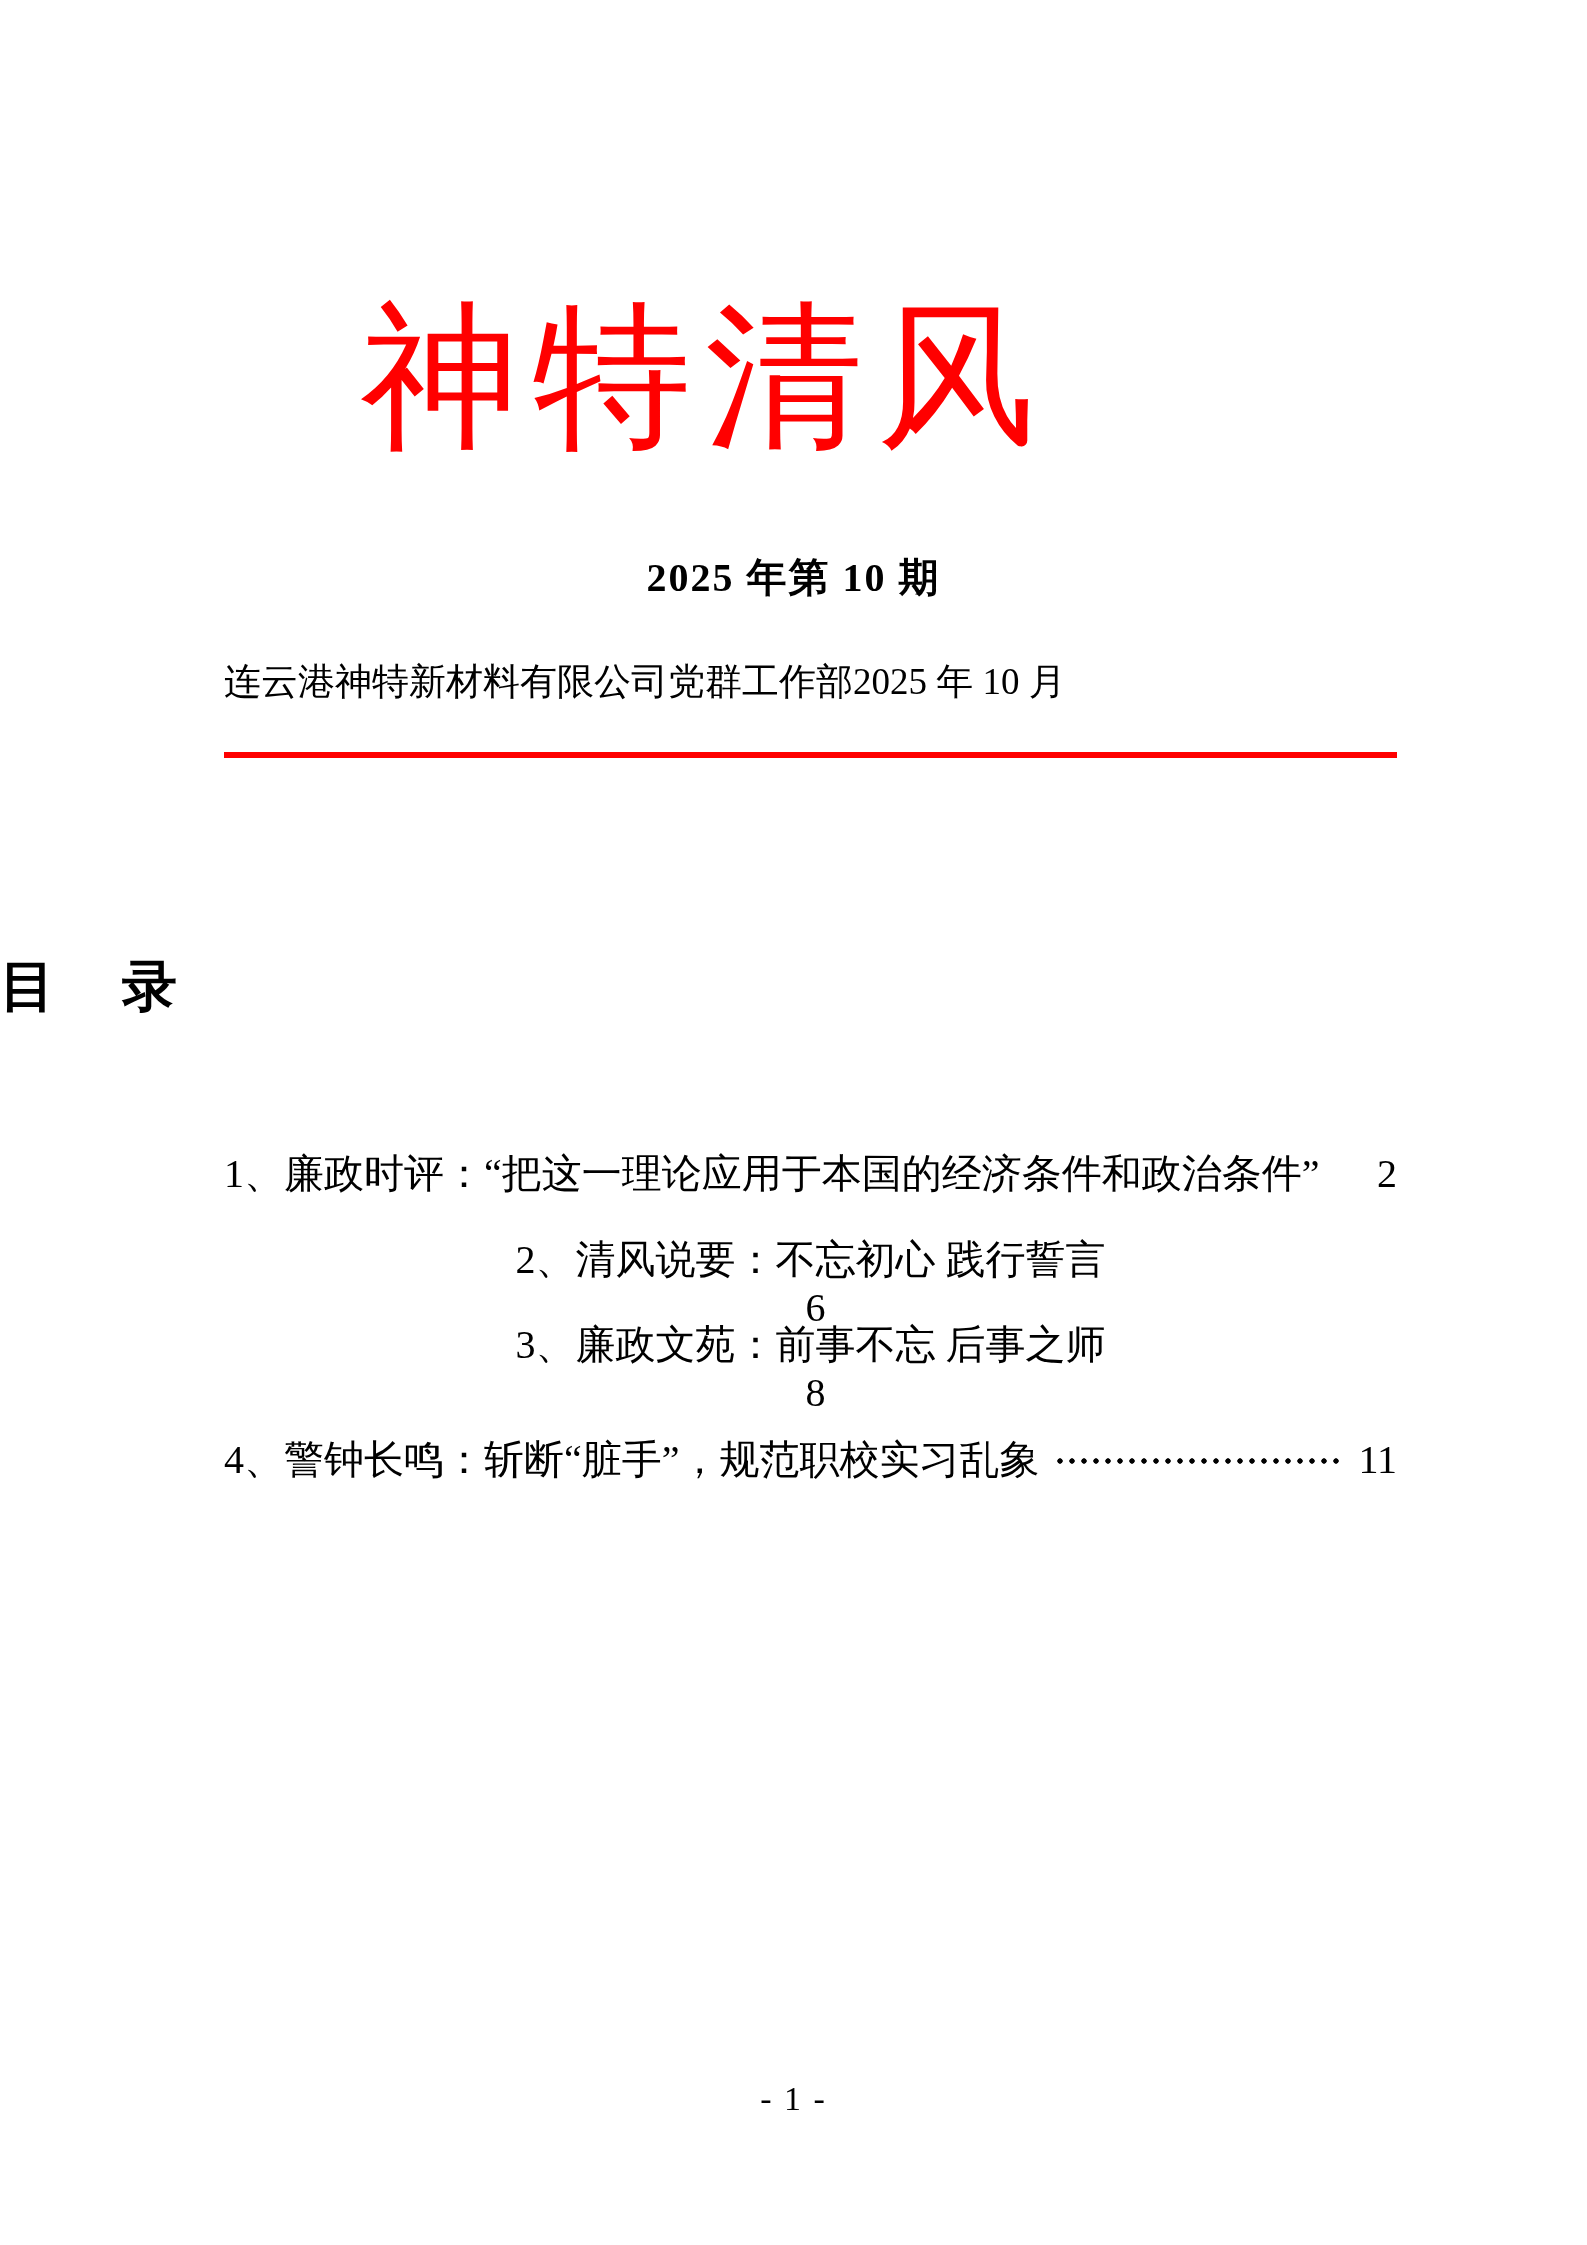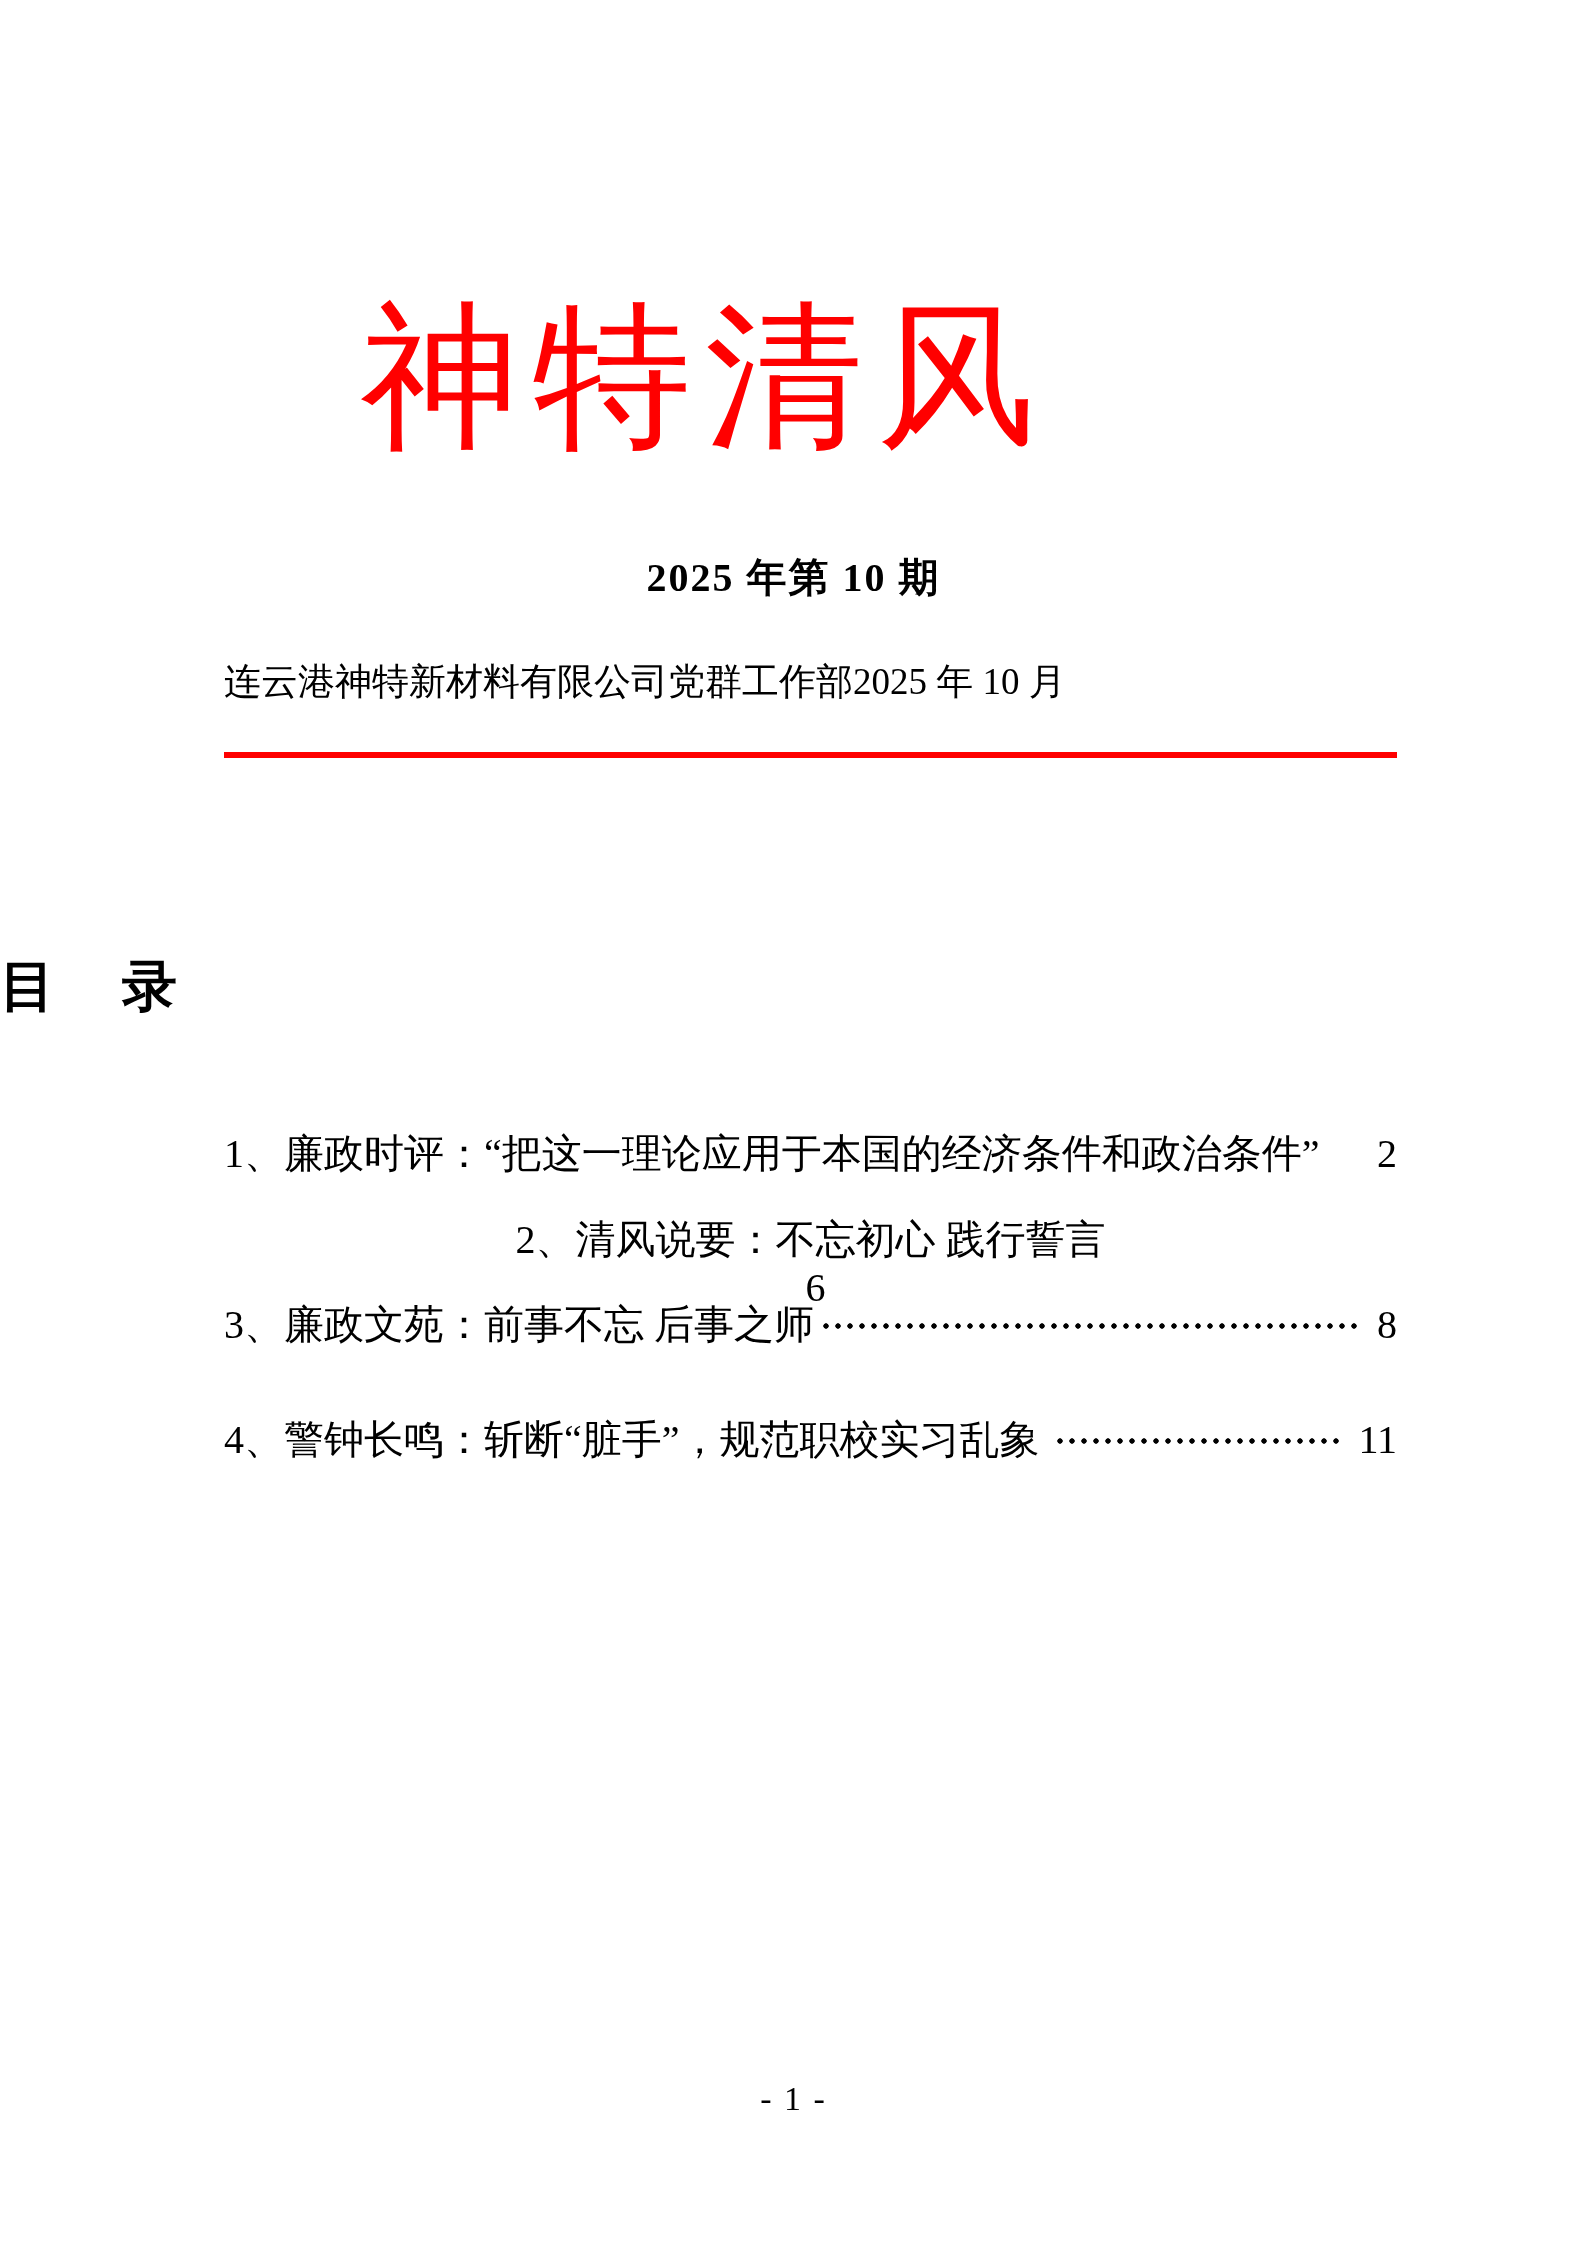--- a/index.html
+++ b/index.html
@@ -71,41 +71,42 @@
   }
   .toc-row {
     position: absolute;
     left: 224px;
     width: 1173px;
     display: flex;
     align-items: center;
     font-size: 40px;
     line-height: 1.2;
     white-space: nowrap;
+    margin-top: 20px;
   }
   .toc-row .toc-label { flex: 0 0 auto; }
   .toc-row .toc-leader {
     flex: 1 1 auto;
     align-self: stretch;
     margin: 0 6px 0 4px;
     background-repeat: repeat-x;
     background-position: 2px 52%;
   }
   .toc-row .toc-leader[data-leader="true"] {
     background-image: radial-gradient(circle, #000000 2.4px, rgba(0,0,0,0) 3px);
     background-size: 12px 12px;
   }
   .toc-row .toc-page {
     flex: 0 0 auto;
     text-align: right;
     min-width: 30px;
   }
   .toc-row-1 { top: 1130px; }
   .toc-row-2 { top: 1216px; flex-direction: column; }
-  .toc-row-3 { top: 1301px; }
+  .toc-row-3 { top: 1301px; flex-direction: column; }
   .toc-row-4 { top: 1416px; gap: 8px; }
   
   .footer-pagenum {
     position: absolute;
     top: 2080px;
     left: 0;
     width: 1587px;
     text-align: center;
     font-size: 34px;
     letter-spacing: 2px;

